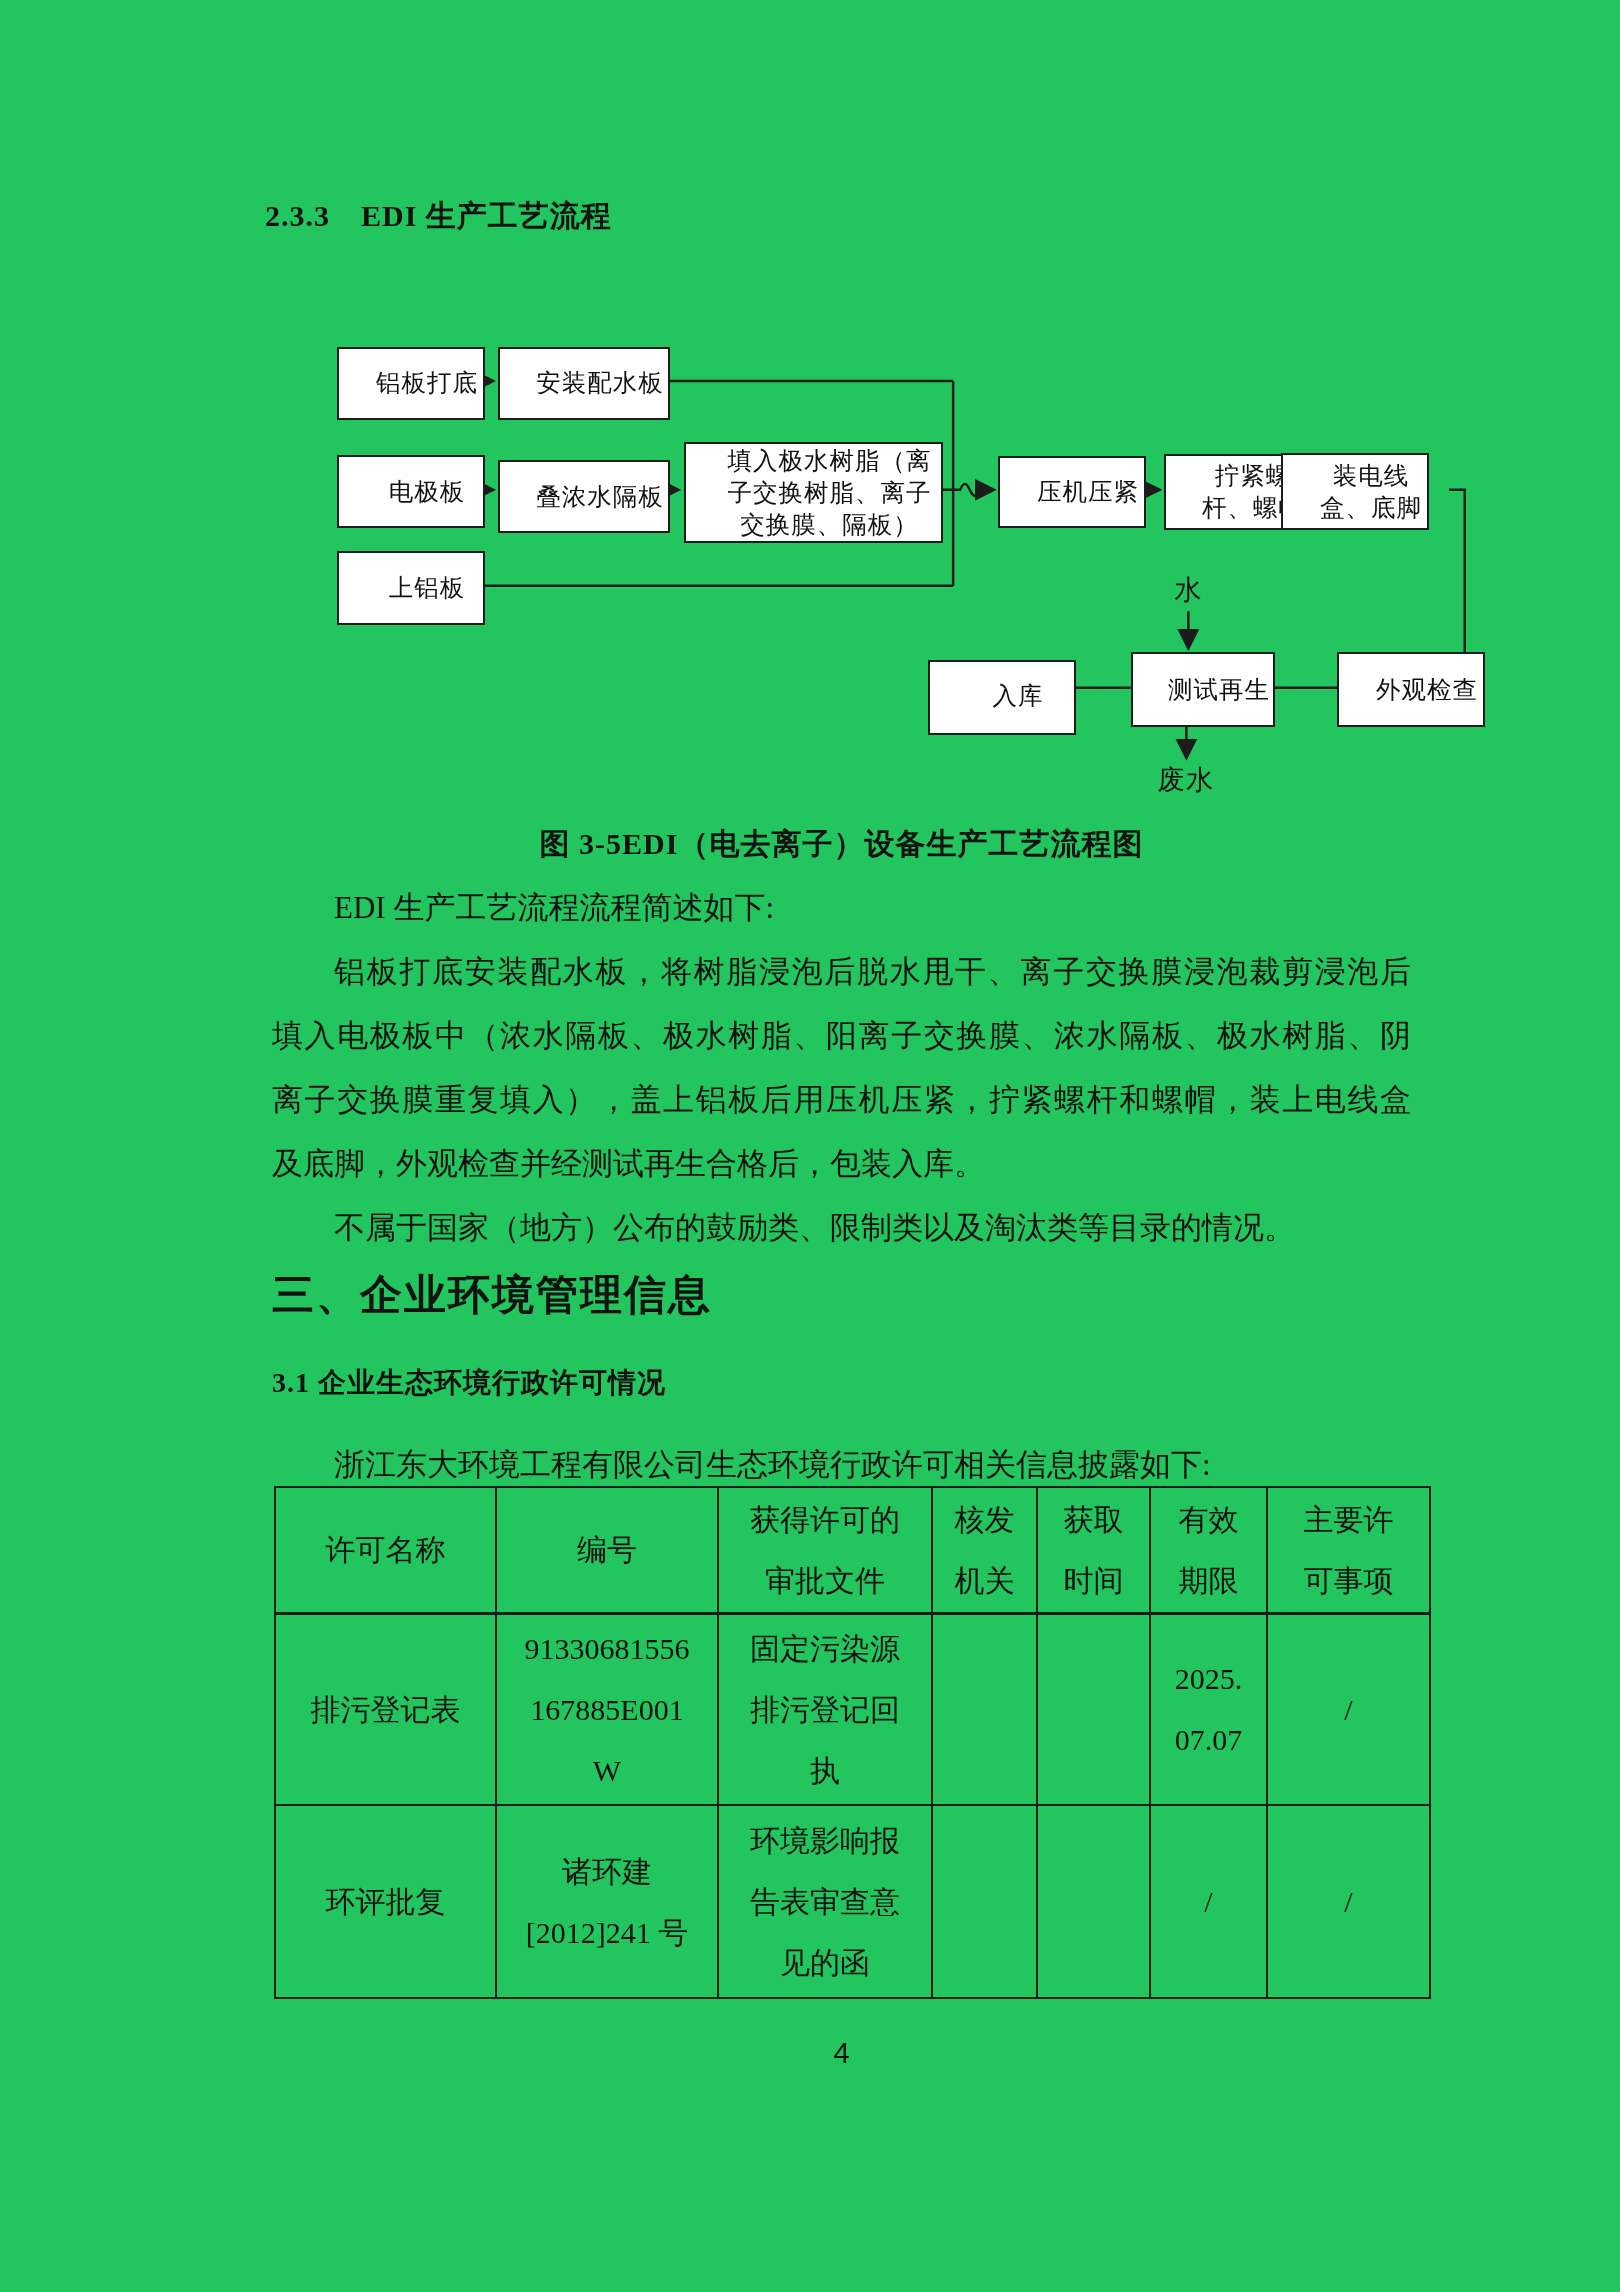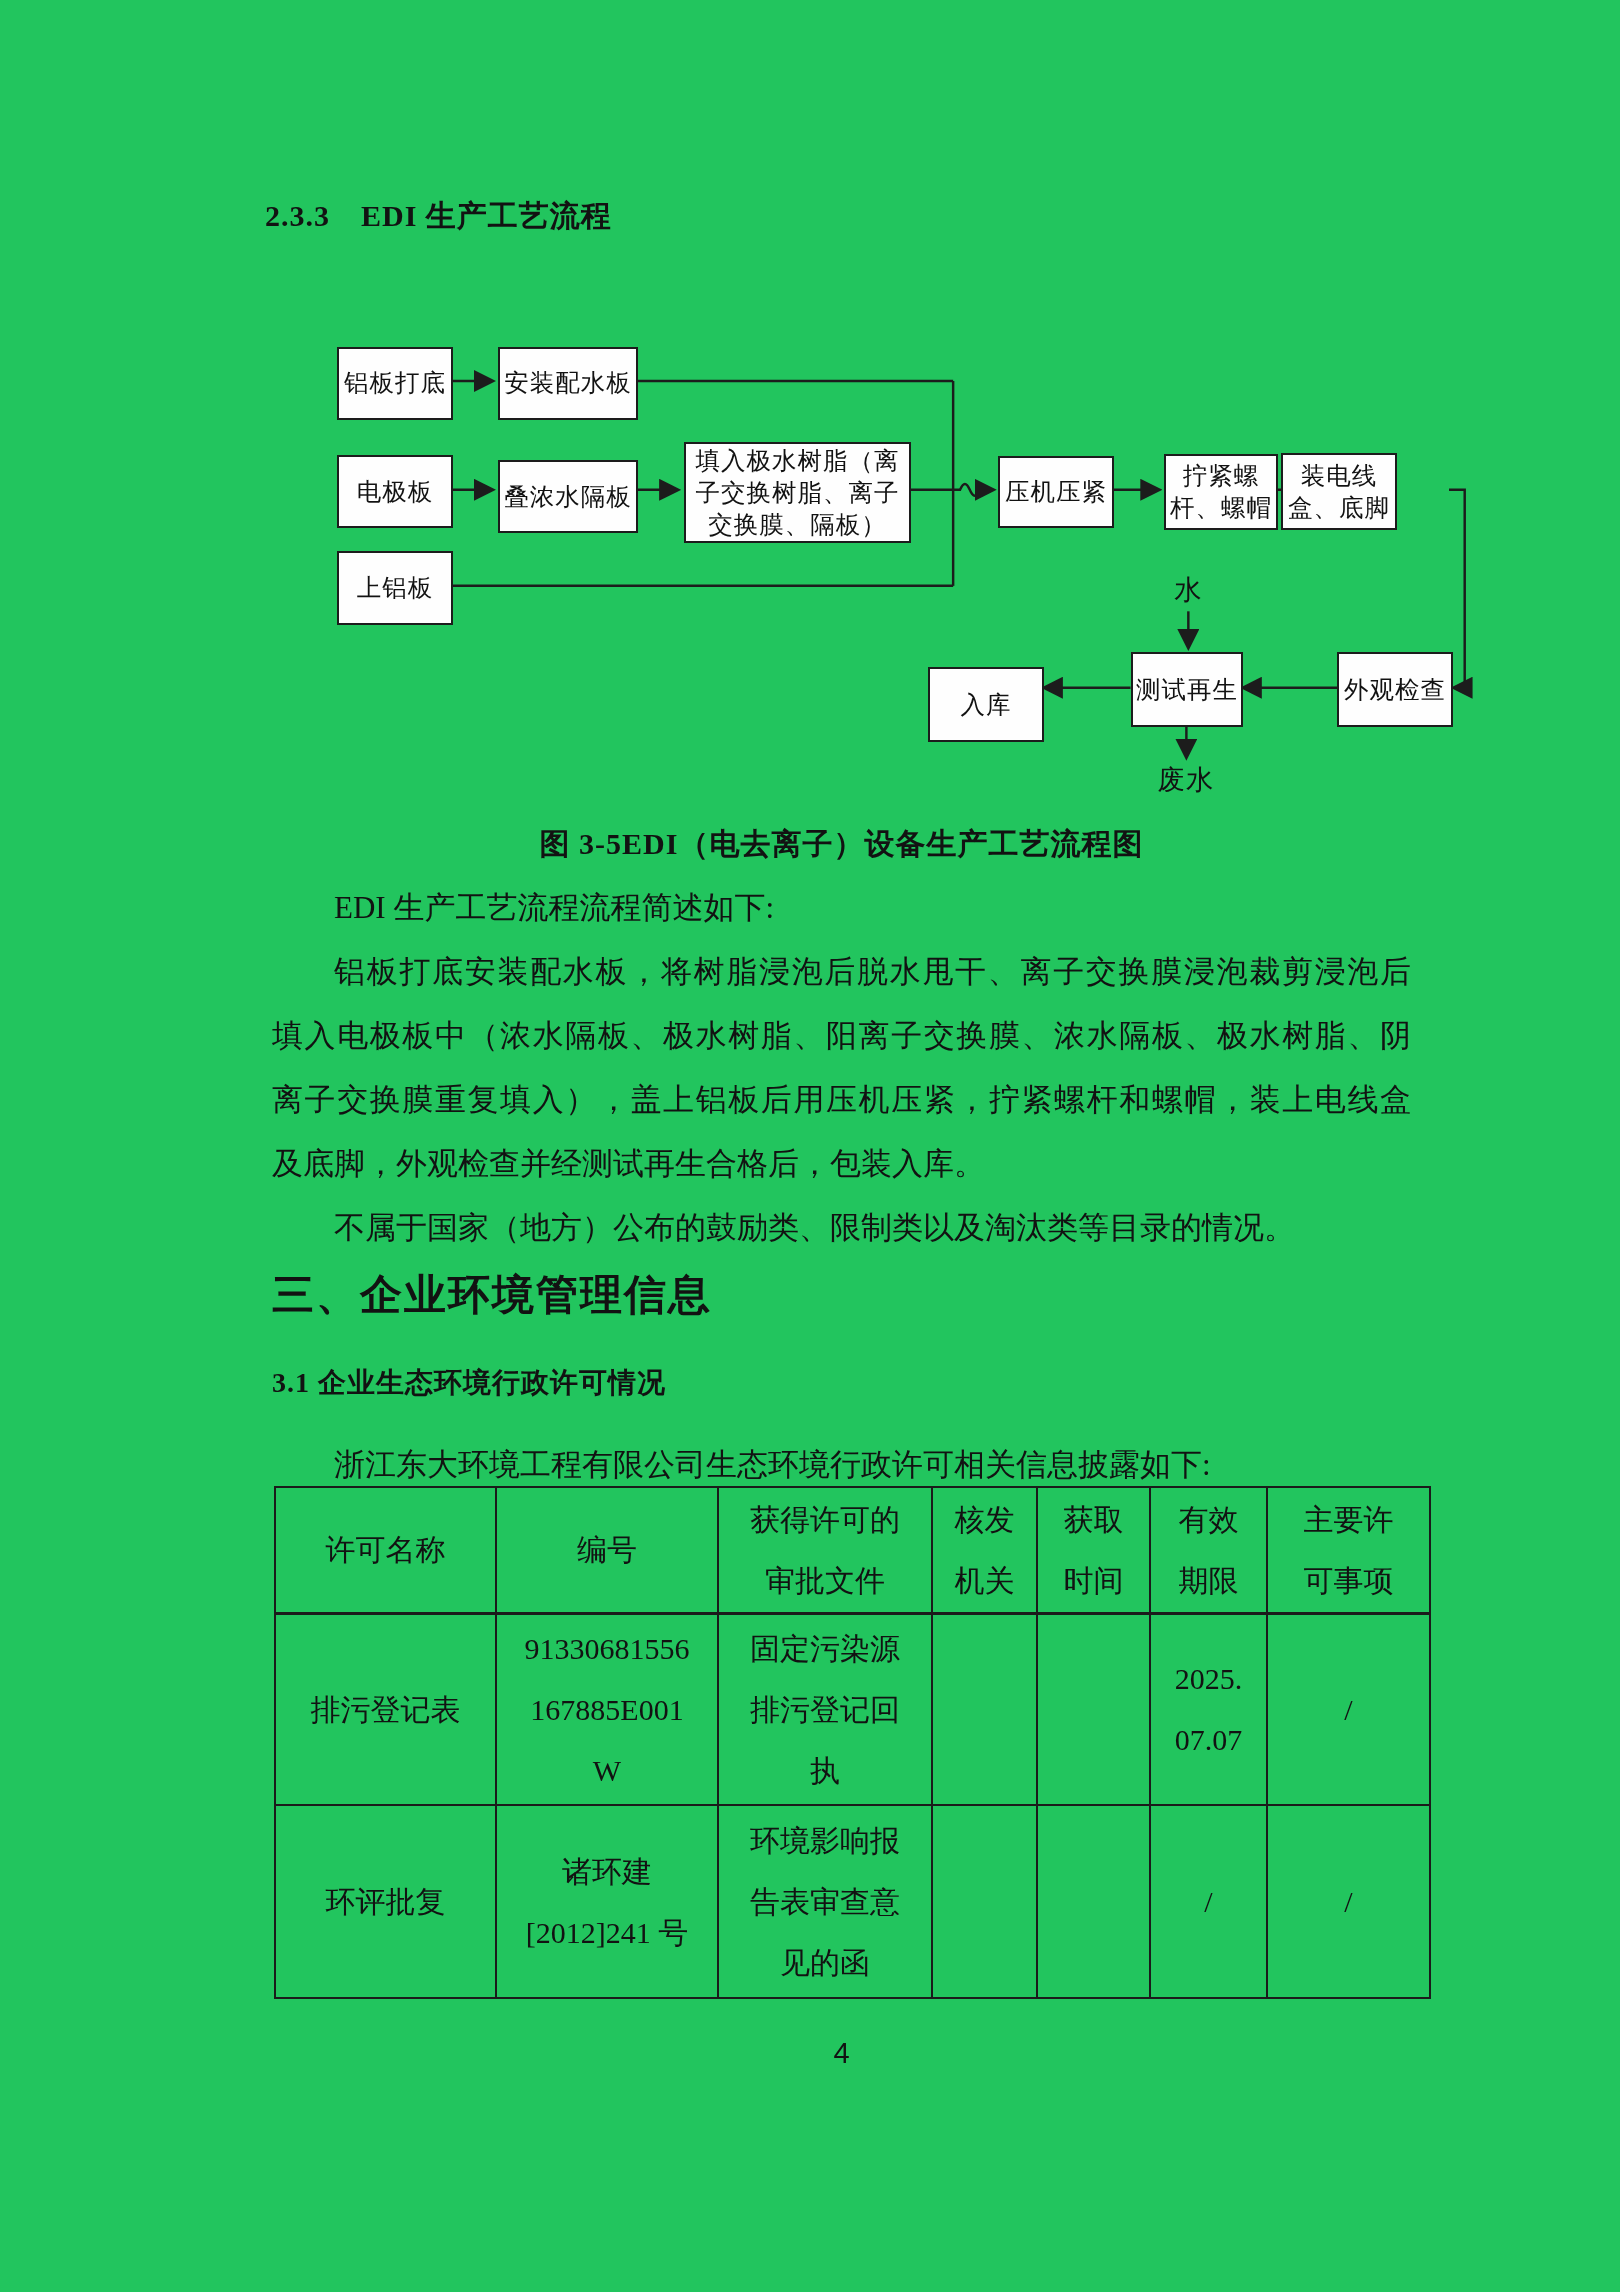--- a/index.html
+++ b/index.html
@@ -30,20 +30,21 @@
   .flowchart svg{position:absolute;left:0;top:0;}
   .node{
     position:absolute;
     border:2px solid #1c1c1c;
     background:#fefefe;
     display:flex;align-items:center;justify-content:center;
     text-align:center;
     font-size:24.5px;line-height:32px;
     white-space:pre-line;
     letter-spacing:1px;
+    padding-left:32px;
   }
   .flabel{
     position:absolute;
     font-size:27.4px;line-height:33px;
     text-align:center;letter-spacing:1px;
   }
   
   .textblock{position:absolute;left:272px;top:812px;width:1139px;}
   .tline{
     height:64px;line-height:64px;
@@ -126,21 +127,21 @@
 子交换树脂、离子
 交换膜、隔板）</div>
     <div class="node" style="left:112px;top:228px;width:112px;height:70px;">上铝板</div>
     <div class="node" style="left:773px;top:133px;width:112px;height:68px;">压机压紧</div>
     <div class="node" style="left:939px;top:131px;width:110px;height:72px;">拧紧螺
 杆、螺帽</div>
     <div class="node" style="left:1056px;top:130px;width:112px;height:73px;">装电线
 盒、底脚</div>
     <div class="node" style="left:1112px;top:329px;width:112px;height:71px;">外观检查</div>
     <div class="node" style="left:906px;top:329px;width:108px;height:71px;">测试再生</div>
-    <div class="node" style="left:703px;top:344px;width:112px;height:71px;">入库</div>
+    <div class="node" style="left:703px;top:337px;width:112px;height:71px;font-family:Liberation Mono, monospace;">入库</div>
 
     <div class="flabel" style="left:944px;top:251px;width:39px;">水</div>
     <div class="flabel" style="left:922px;top:441px;width:78px;">废水</div>
   </div>
 
   <div class="textblock">
     <div class="caption">图 3-5EDI（电去离子）设备生产工艺流程图</div>
     <div class="tline indent">EDI 生产工艺流程流程简述如下:</div>
     <div class="tline indent just">铝板打底安装配水板，将树脂浸泡后脱水甩干、离子交换膜浸泡裁剪浸泡后</div>
     <div class="tline just">填入电极板中（浓水隔板、极水树脂、阳离子交换膜、浓水隔板、极水树脂、阴</div>

